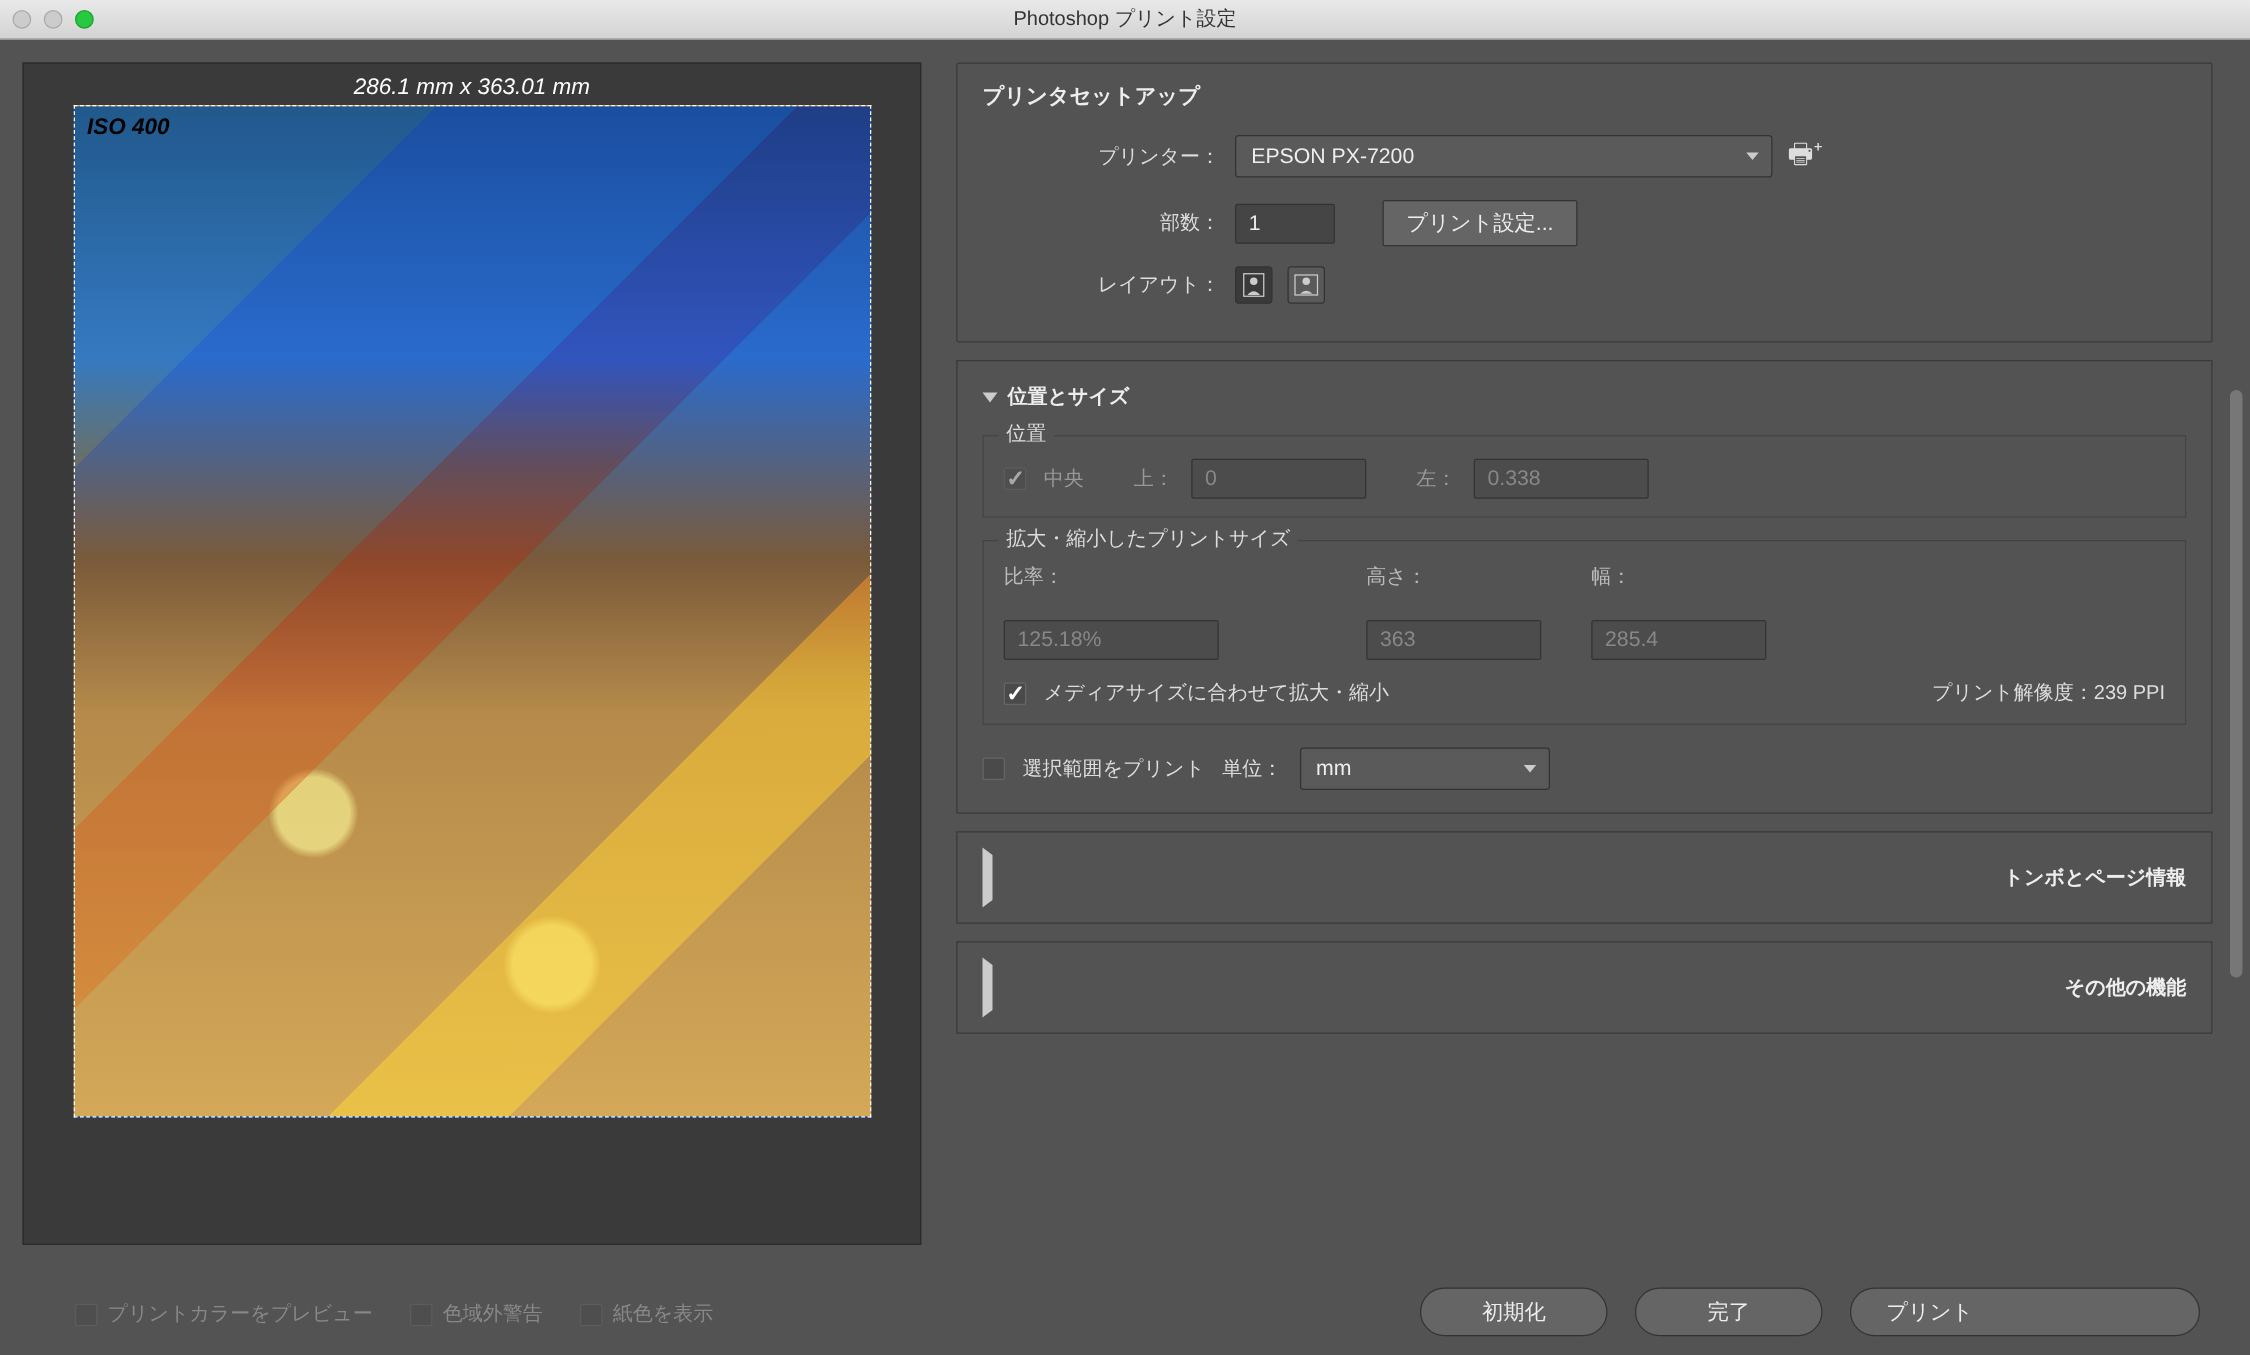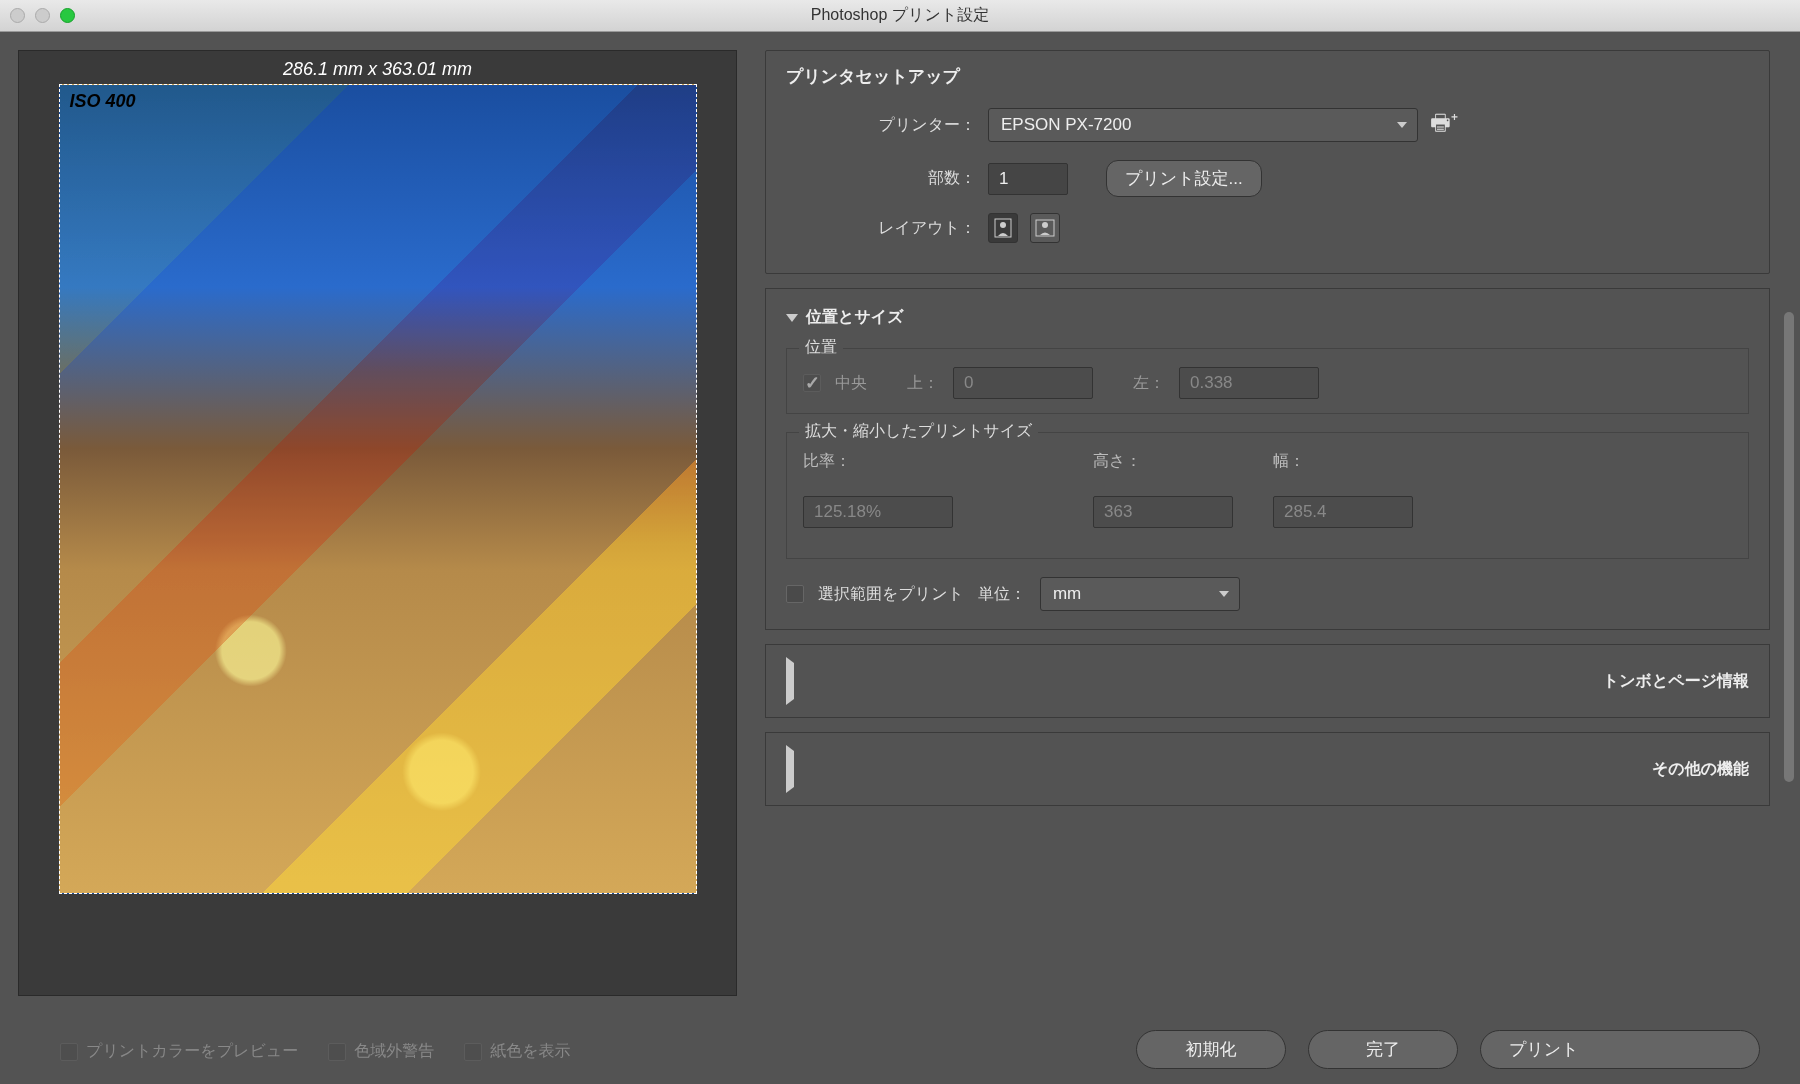--- a/index.html
+++ b/index.html
@@ -37,21 +37,21 @@
 .row { display:flex; align-items:center; margin-bottom:16px; gap:12px;}
 .lbl { text-align:right; color:#ddd; font-size:16px;}
 .lbl-w { width:190px;}
 .select { background:#5a5a5a; border:1px solid #333; color:#eee; padding:6px 30px 6px 12px; border-radius:3px; font-size:17px; position:relative; min-width:120px;}
 .select.wide { width:430px;}
 .select::after { content:""; position:absolute; right:10px; top:50%; width:0;height:0;border-left:5px solid transparent;border-right:5px solid transparent;border-top:6px solid #ccc; transform:translateY(-50%);}
 .input { background:#454545; border:1px solid #333; color:#eee; padding:5px 10px; border-radius:2px; font-size:17px; width:80px;}
 .input.w140{width:140px;}
 .input.disabled { color:#888; background:#4c4c4c;}
 .btn { background:#656565; border:1px solid #333; border-radius:20px; padding:7px 28px; color:#eee; font-size:17px; cursor:pointer;}
-.btn-rect { border-radius:12px; padding:6px 18px;}
+.btn-rect { border-radius:2px; padding:6px 18px;}
 .iconbtn { width:30px; height:30px; border:1px solid #333; background:#5a5a5a; border-radius:3px; display:flex; align-items:center; justify-content:center; font-size:16px; color:#ddd;}
 .iconbtn.active { background:#3a3a3a;}
 
 .sect { border:1px solid #3a3a3a; padding:6px 20px 18px 20px;}
 .sect-head { display:flex; align-items:center; gap:8px; font-weight:bold; color:#eee; padding:12px 0; cursor:pointer;}
 .chev { width:0;height:0;display:inline-block;}
 .chev.down { border-left:6px solid transparent;border-right:6px solid transparent;border-top:8px solid #ccc;}
 .chev.right { border-top:6px solid transparent;border-bottom:6px solid transparent;border-left:8px solid #ccc;}
 .fieldset { border:1px solid #444; padding:18px 16px 14px 16px; margin:8px 0 18px 0; position:relative;}
 .legend { position:absolute; top:-12px; left:12px; background:#535353; padding:0 6px; color:#ddd; font-size:16px;}
@@ -145,30 +145,37 @@
             <input class="input w140 disabled" disabled="" value="0.338" style="">
           </div>
         </div>
       </div>
 
       <div class="fieldset">
         <div class="legend">拡大・縮小したプリントサイズ</div>
         <div class="col3" style="margin-bottom:16px;">
           <div class="col" style="width:250px;">
             <span style="color:#bbb">比率：</span>
-            <input class="input w140 disabled" style="width: 150px;" disabled="" value="125.18%">
+            <input class="input w140 disabled" style="width: 172px;" disabled="" value="125.18%">
           </div>
           <div class="col">
             <span style="color:#bbb">高さ：</span>
             <input class="input w140 disabled" disabled="" value="363" style="">
           </div>
           <div class="col">
             <span style="color:#bbb">幅：</span>
             <input class="input w140 disabled" disabled="" value="285.4" style="">
           </div>
+        </div>
+        <div class="inline" style="justify-content:space-between;">
+          <div class="inline">
+            <div class="chkbox on"></div>
+            <span>メディアサイズに合わせて拡大・縮小</span>
+          </div>
+          <span>プリント解像度：239 PPI</span>
         </div>
       </div>
 
       <div class="inline" style="margin-top:6px;">
         <div class="inline">
           <div class="chkbox"></div>
           <span>選択範囲をプリント</span>
         </div>
         <span>単位：</span>
         <div class="select" style="width:200px"><span>mm</span></div>

